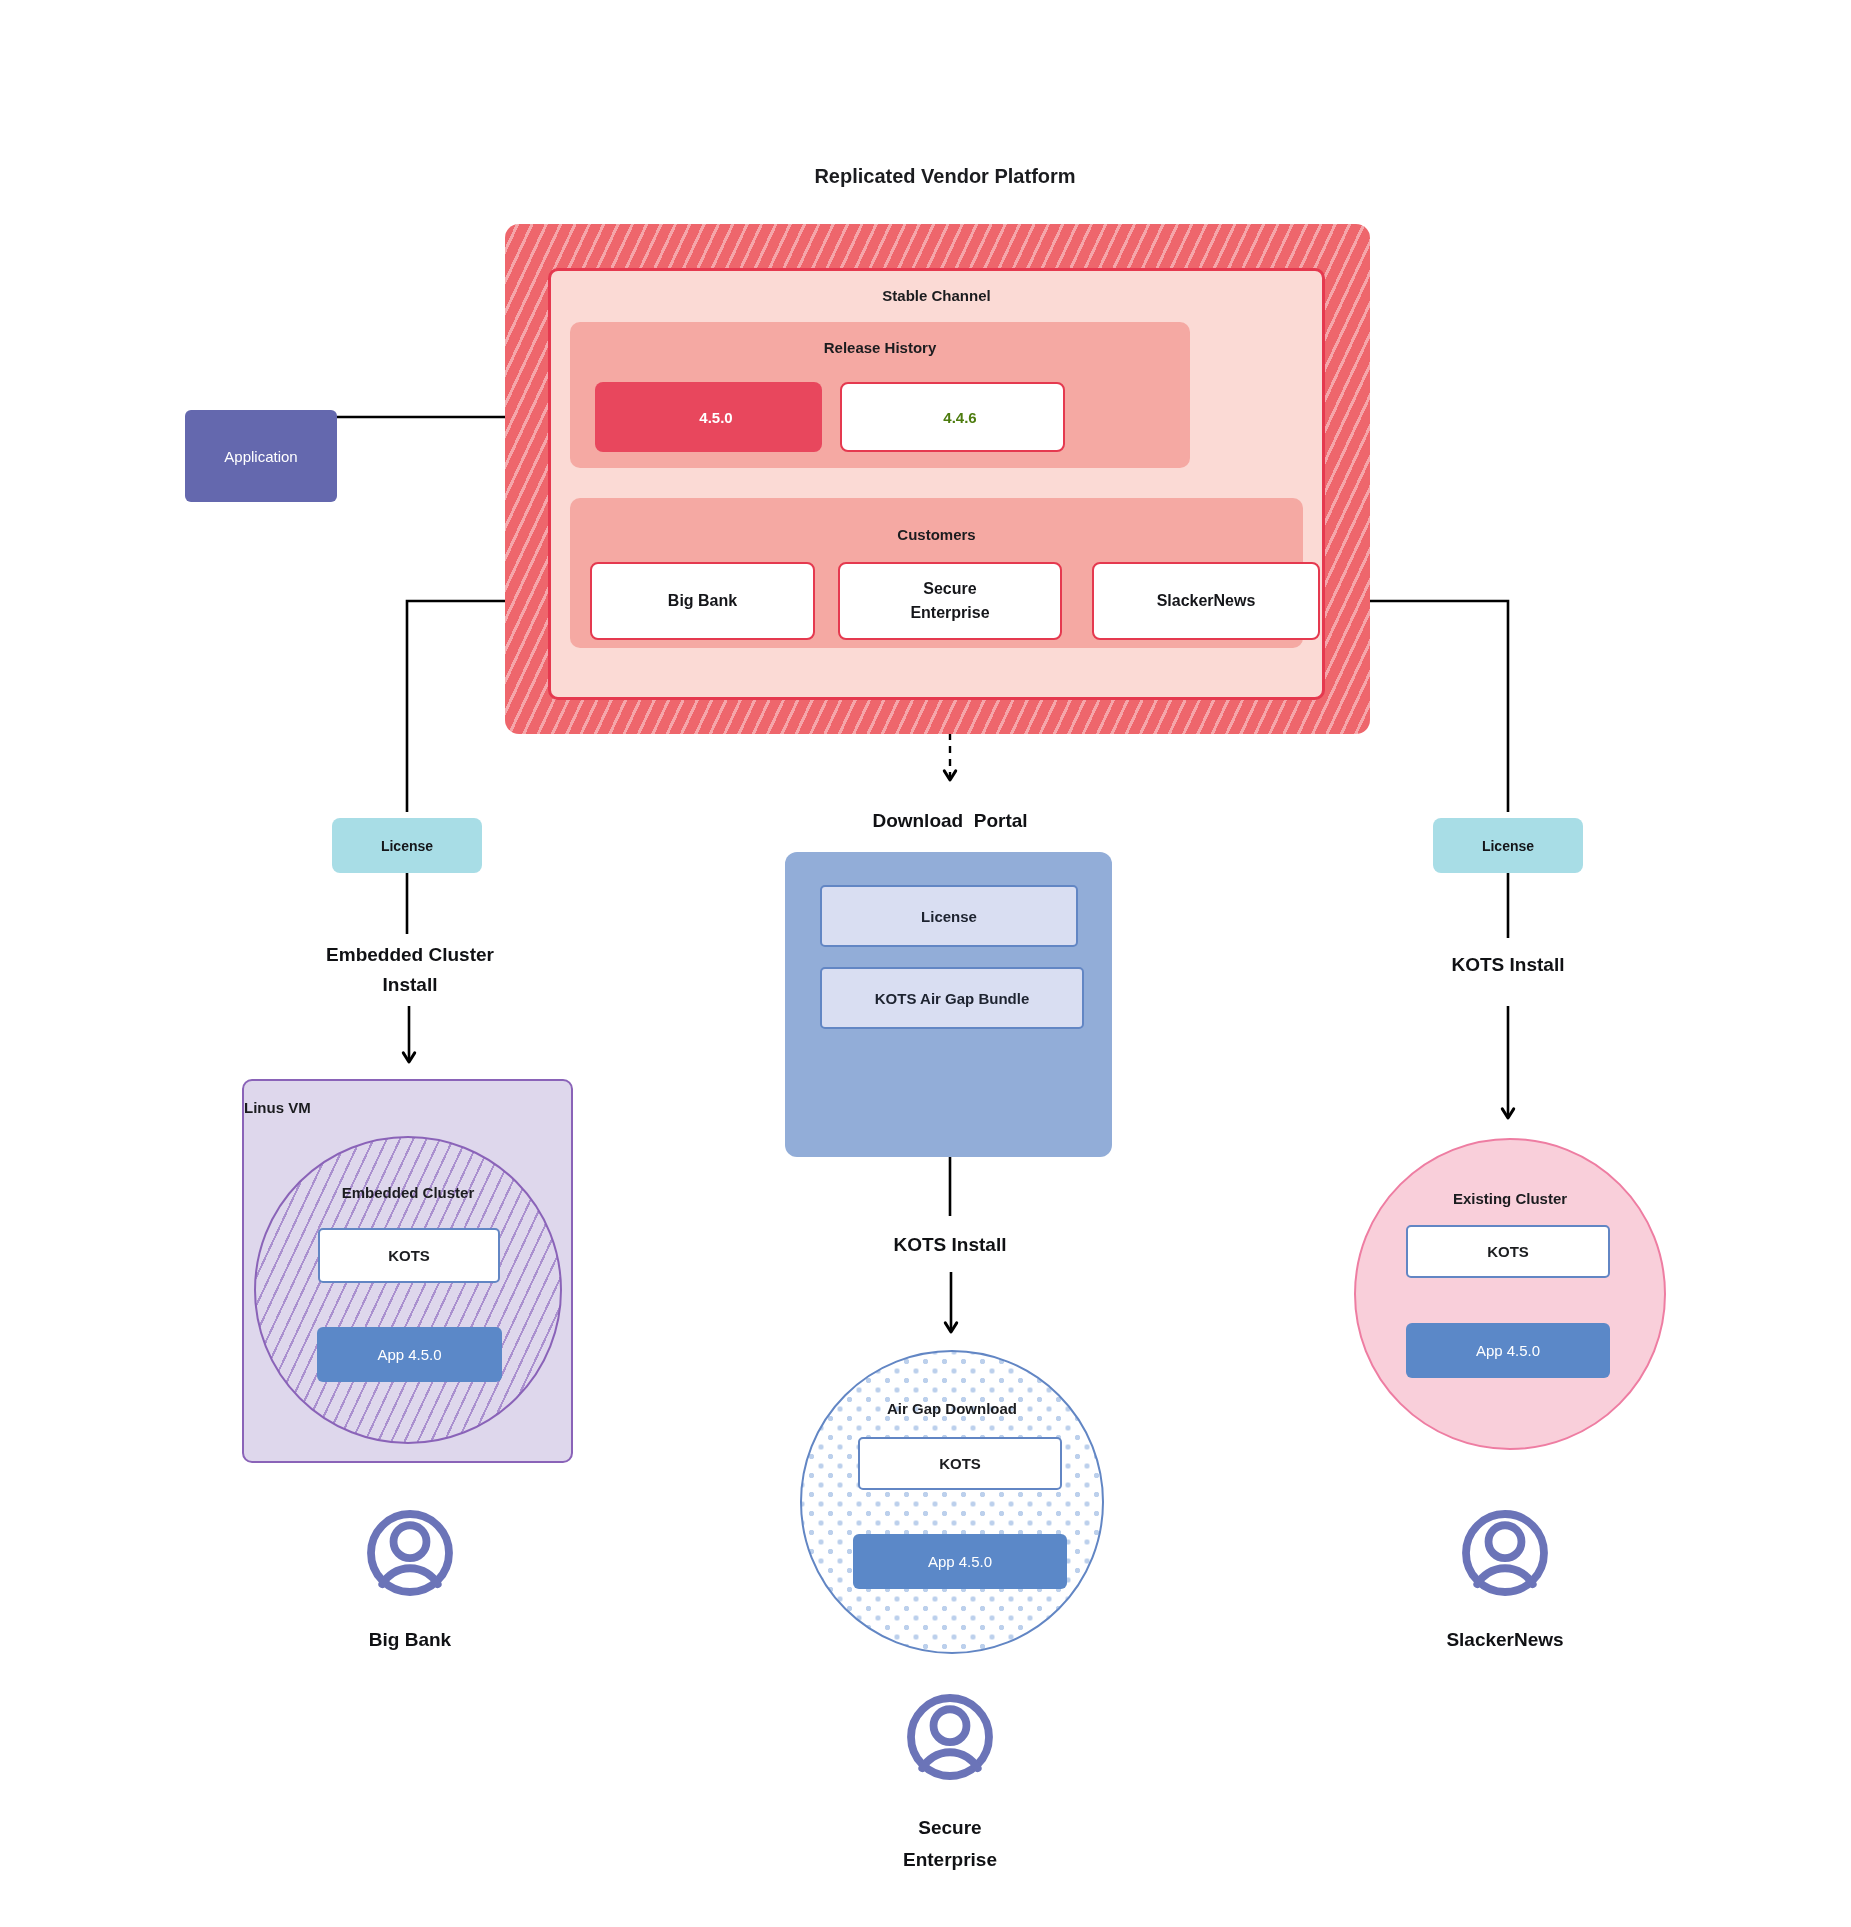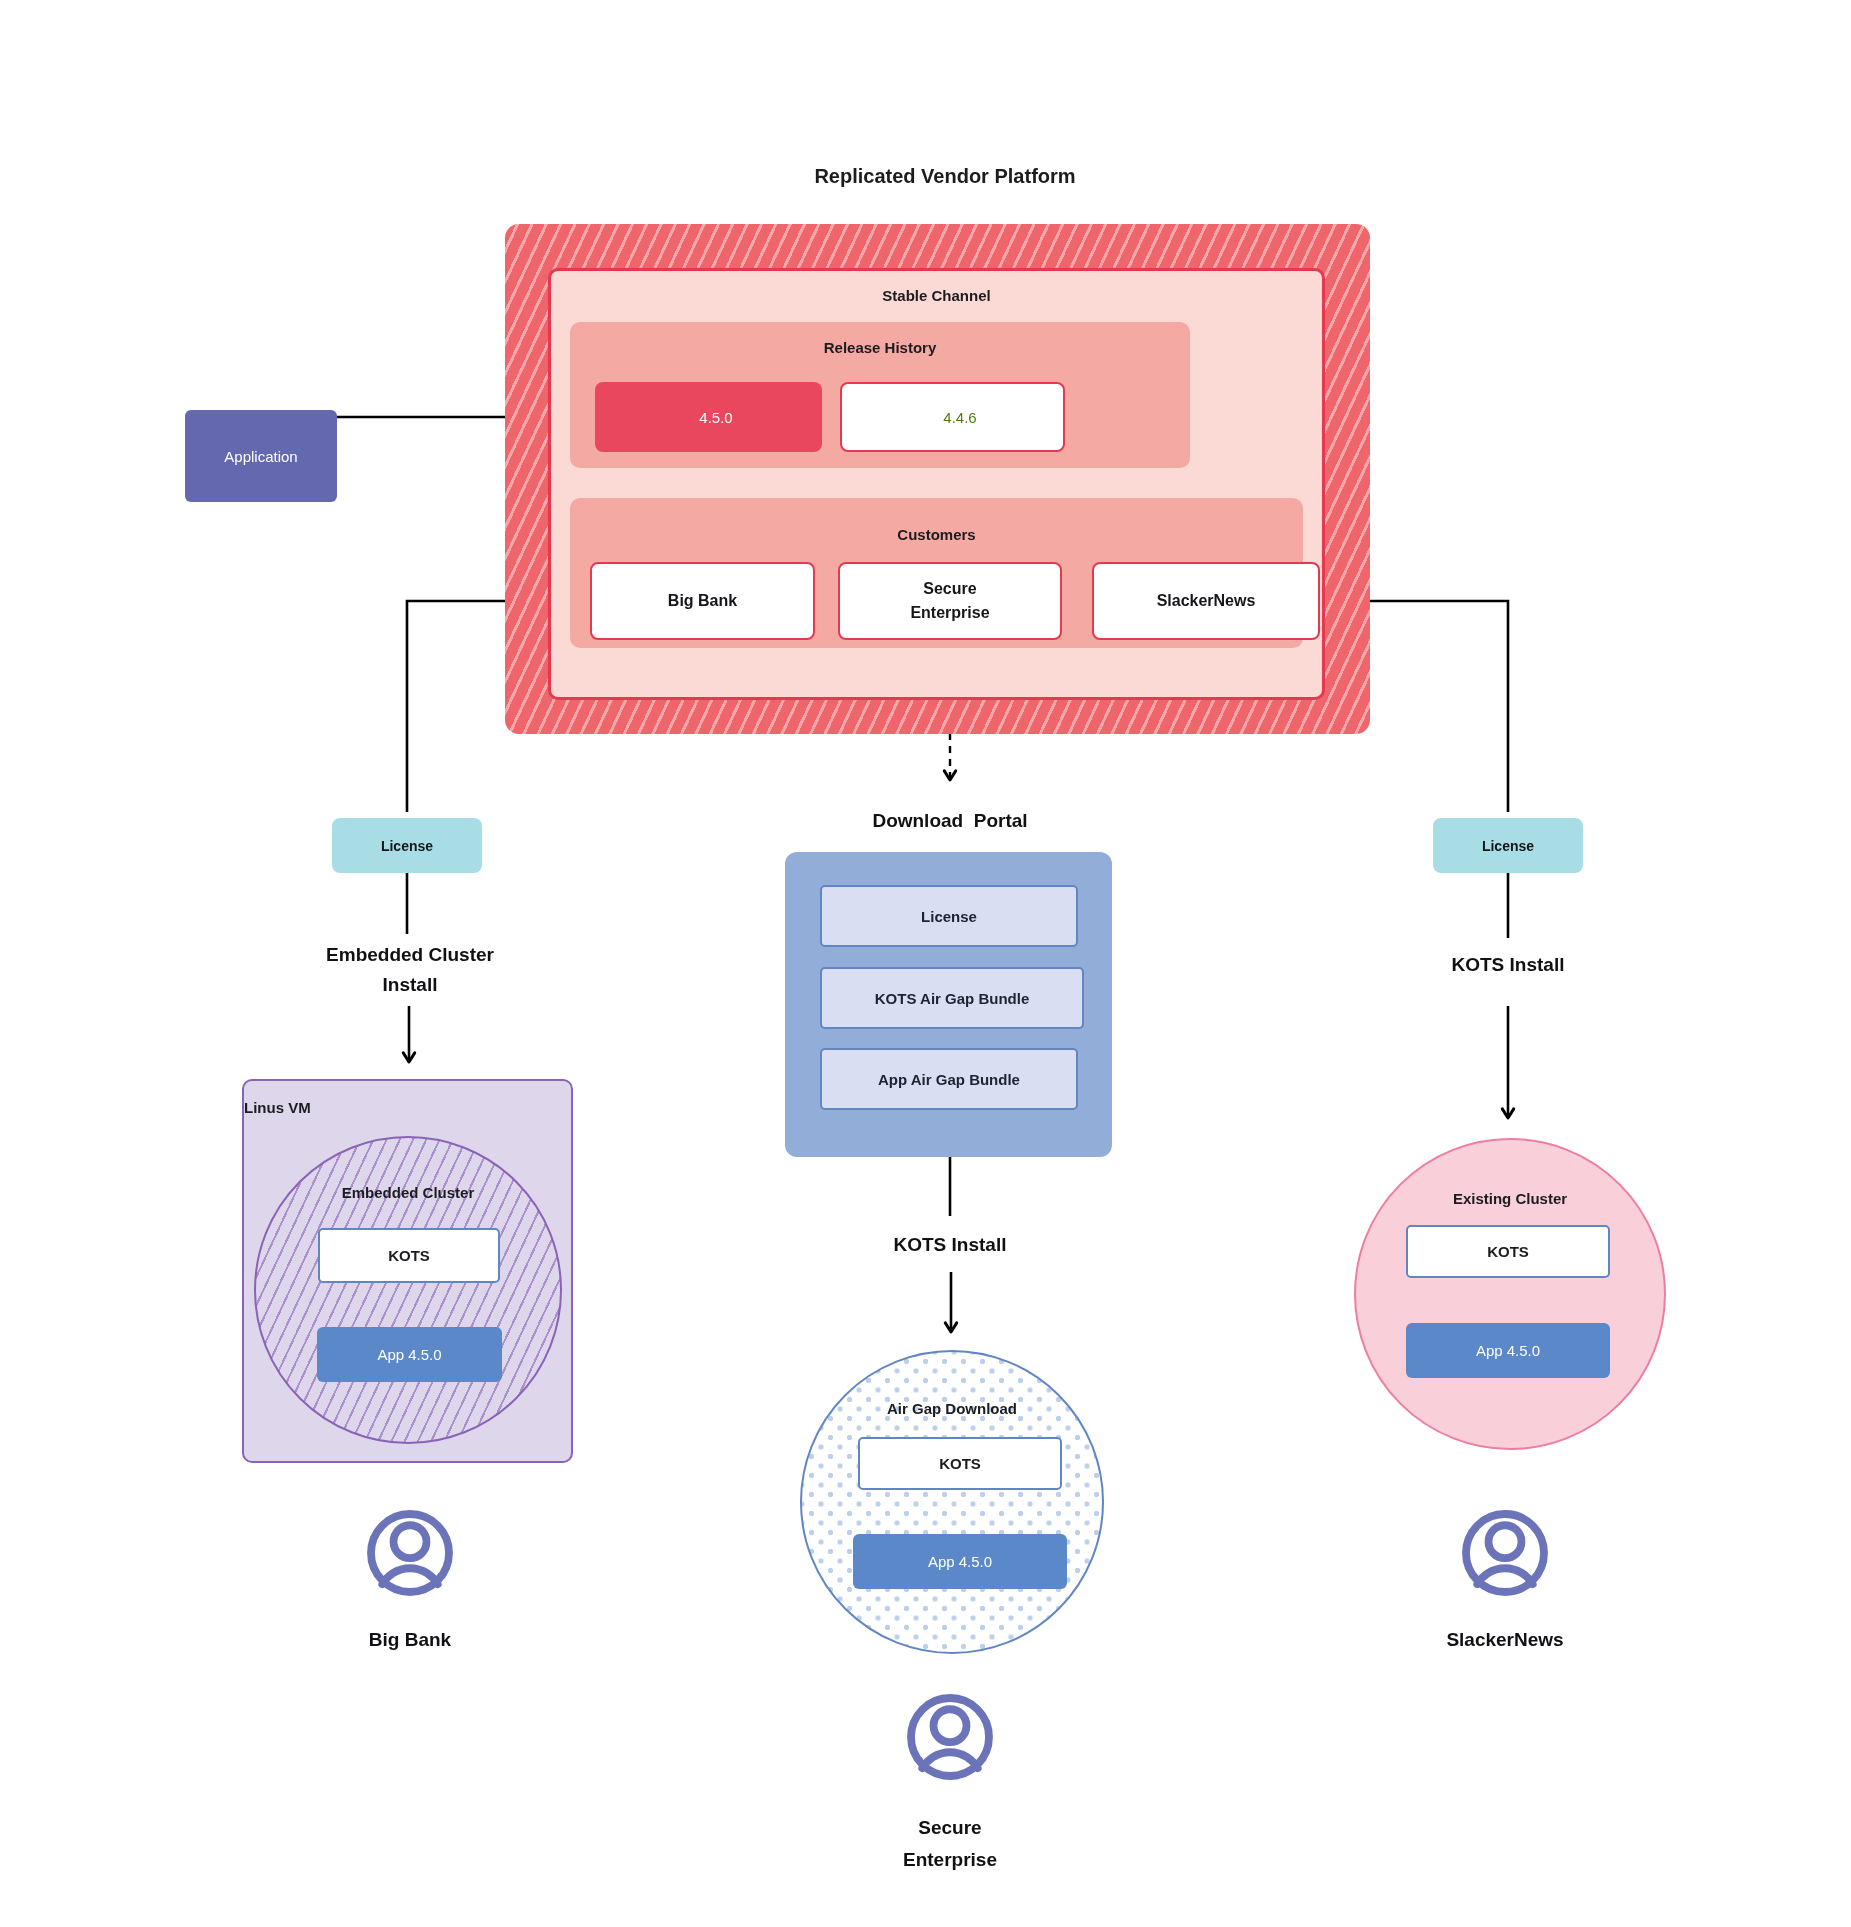--- a/index.html
+++ b/index.html
@@ -11,21 +11,21 @@
   .prewrap{white-space:pre-wrap;}
 
   .diagram-title{font-size:20px;font-weight:600;color:#1b1c1f;}
 
   
   .hatch-red{background:repeating-linear-gradient(115deg,#ee666c 0 10px,#f5a6aa 10px 13px);border-radius:14px;}
   .panel-light{background:#fbdad5;border:3px solid #e5394f;border-radius:10px;}
   .panel-mid{background:#f5a9a3;border-radius:10px;}
   .panel-label{position:absolute;left:0;right:0;text-align:center;font-size:15px;font-weight:600;color:#1b1c1f;}
 
-  .chip{border-radius:8px;font-size:15px;font-weight:400;padding-left:15px;}
+  .chip{border-radius:8px;font-size:15px;font-weight:700;padding-left:15px;}
   .chip-red{background:#e8475d;color:#fff;}
   .chip-white-red{background:#fff;border:2px solid #e5394f;color:#4d7c0f;}
   .cust-chip{background:#fff;border:2px solid #e5394f;border-radius:8px;font-size:16px;font-weight:600;color:#15161a;line-height:24px;}
 
   .app-box{background:#6468ae;color:#fff;border-radius:6px;font-size:15px;font-weight:400;}
 
   .flow-label{font-size:19px;font-weight:600;color:#101114;text-align:center;line-height:30px;}
   .license-chip{background:#a8dde6;border-radius:8px;font-size:14px;font-weight:600;color:#15161a;}
 
   .portal{background:#92add8;border-radius:12px;}
@@ -100,21 +100,20 @@
   <div class="abs center cust-chip pre" style="left:838px;top:562px;width:224px;height:78px;">Secure
 Enterprise</div>
   <div class="abs center cust-chip pre" style="left:1092px;top:562px;width:228px;height:78px;">SlackerNews</div>
 
   <div class="abs center app-box" style="left:185px;top:370px;width:152px;height:92px;margin-top:40px;">Application</div>
 
   <div class="abs flow-label prewrap" style="left:775px;top:806px;width:350px;">Download  Portal</div>
   <div class="abs portal" style="left:785px;top:852px;width:327px;height:305px;"></div>
   <div class="abs center portal-item" style="left:820px;top:885px;width:258px;height:62px;">License</div>
   <div class="abs center portal-item" style="left:820px;top:967px;width:264px;height:62px;">KOTS Air Gap Bundle</div>
-  <div class="abs center portal-item" style="left:820px;top:1048px;width:258px;height:62px;">App Air Gap Bundle</div>
 
   <div class="abs center license-chip" style="left:332px;top:818px;width:150px;height:55px;">License</div>
   <div class="abs flow-label pre" style="left:235px;top:940px;width:350px;">Embedded Cluster
 Install</div>
 
   <div class="abs vm-box" style="left:242px;top:1079px;width:331px;height:384px;">
     <div class="vm-label">Linus VM</div>
   </div>
   <div class="abs hatch-purple" style="left:254px;top:1136px;width:308px;height:308px;">
     <div class="circle-label" style="top:46px;">Embedded Cluster</div>

